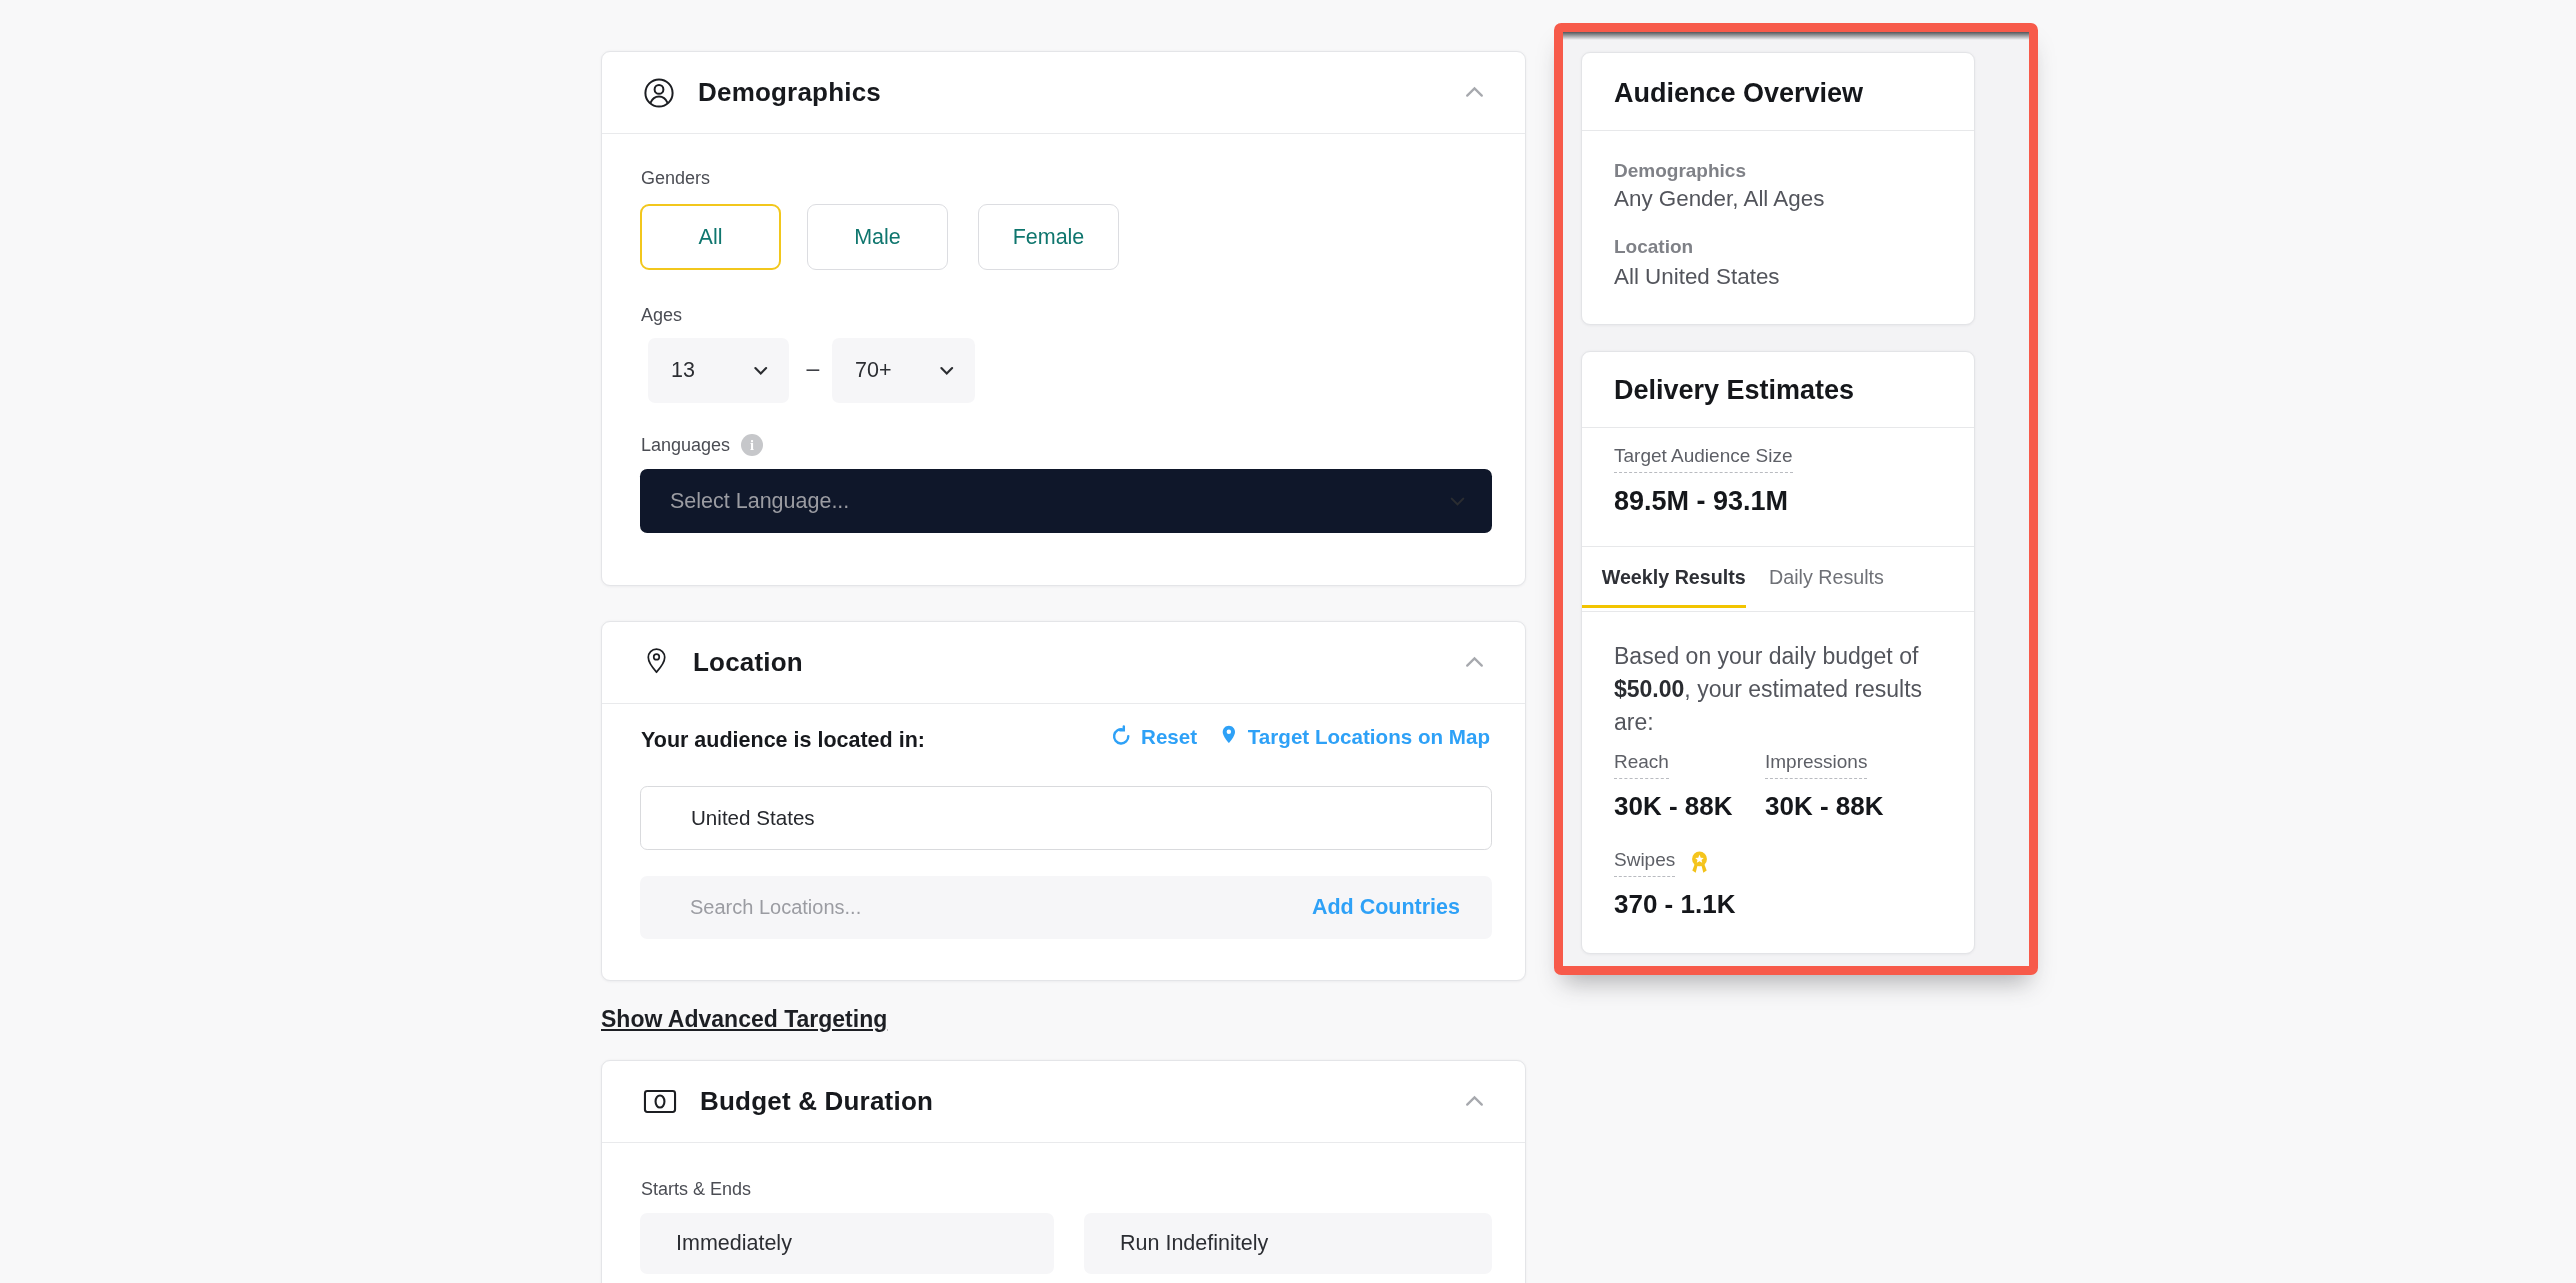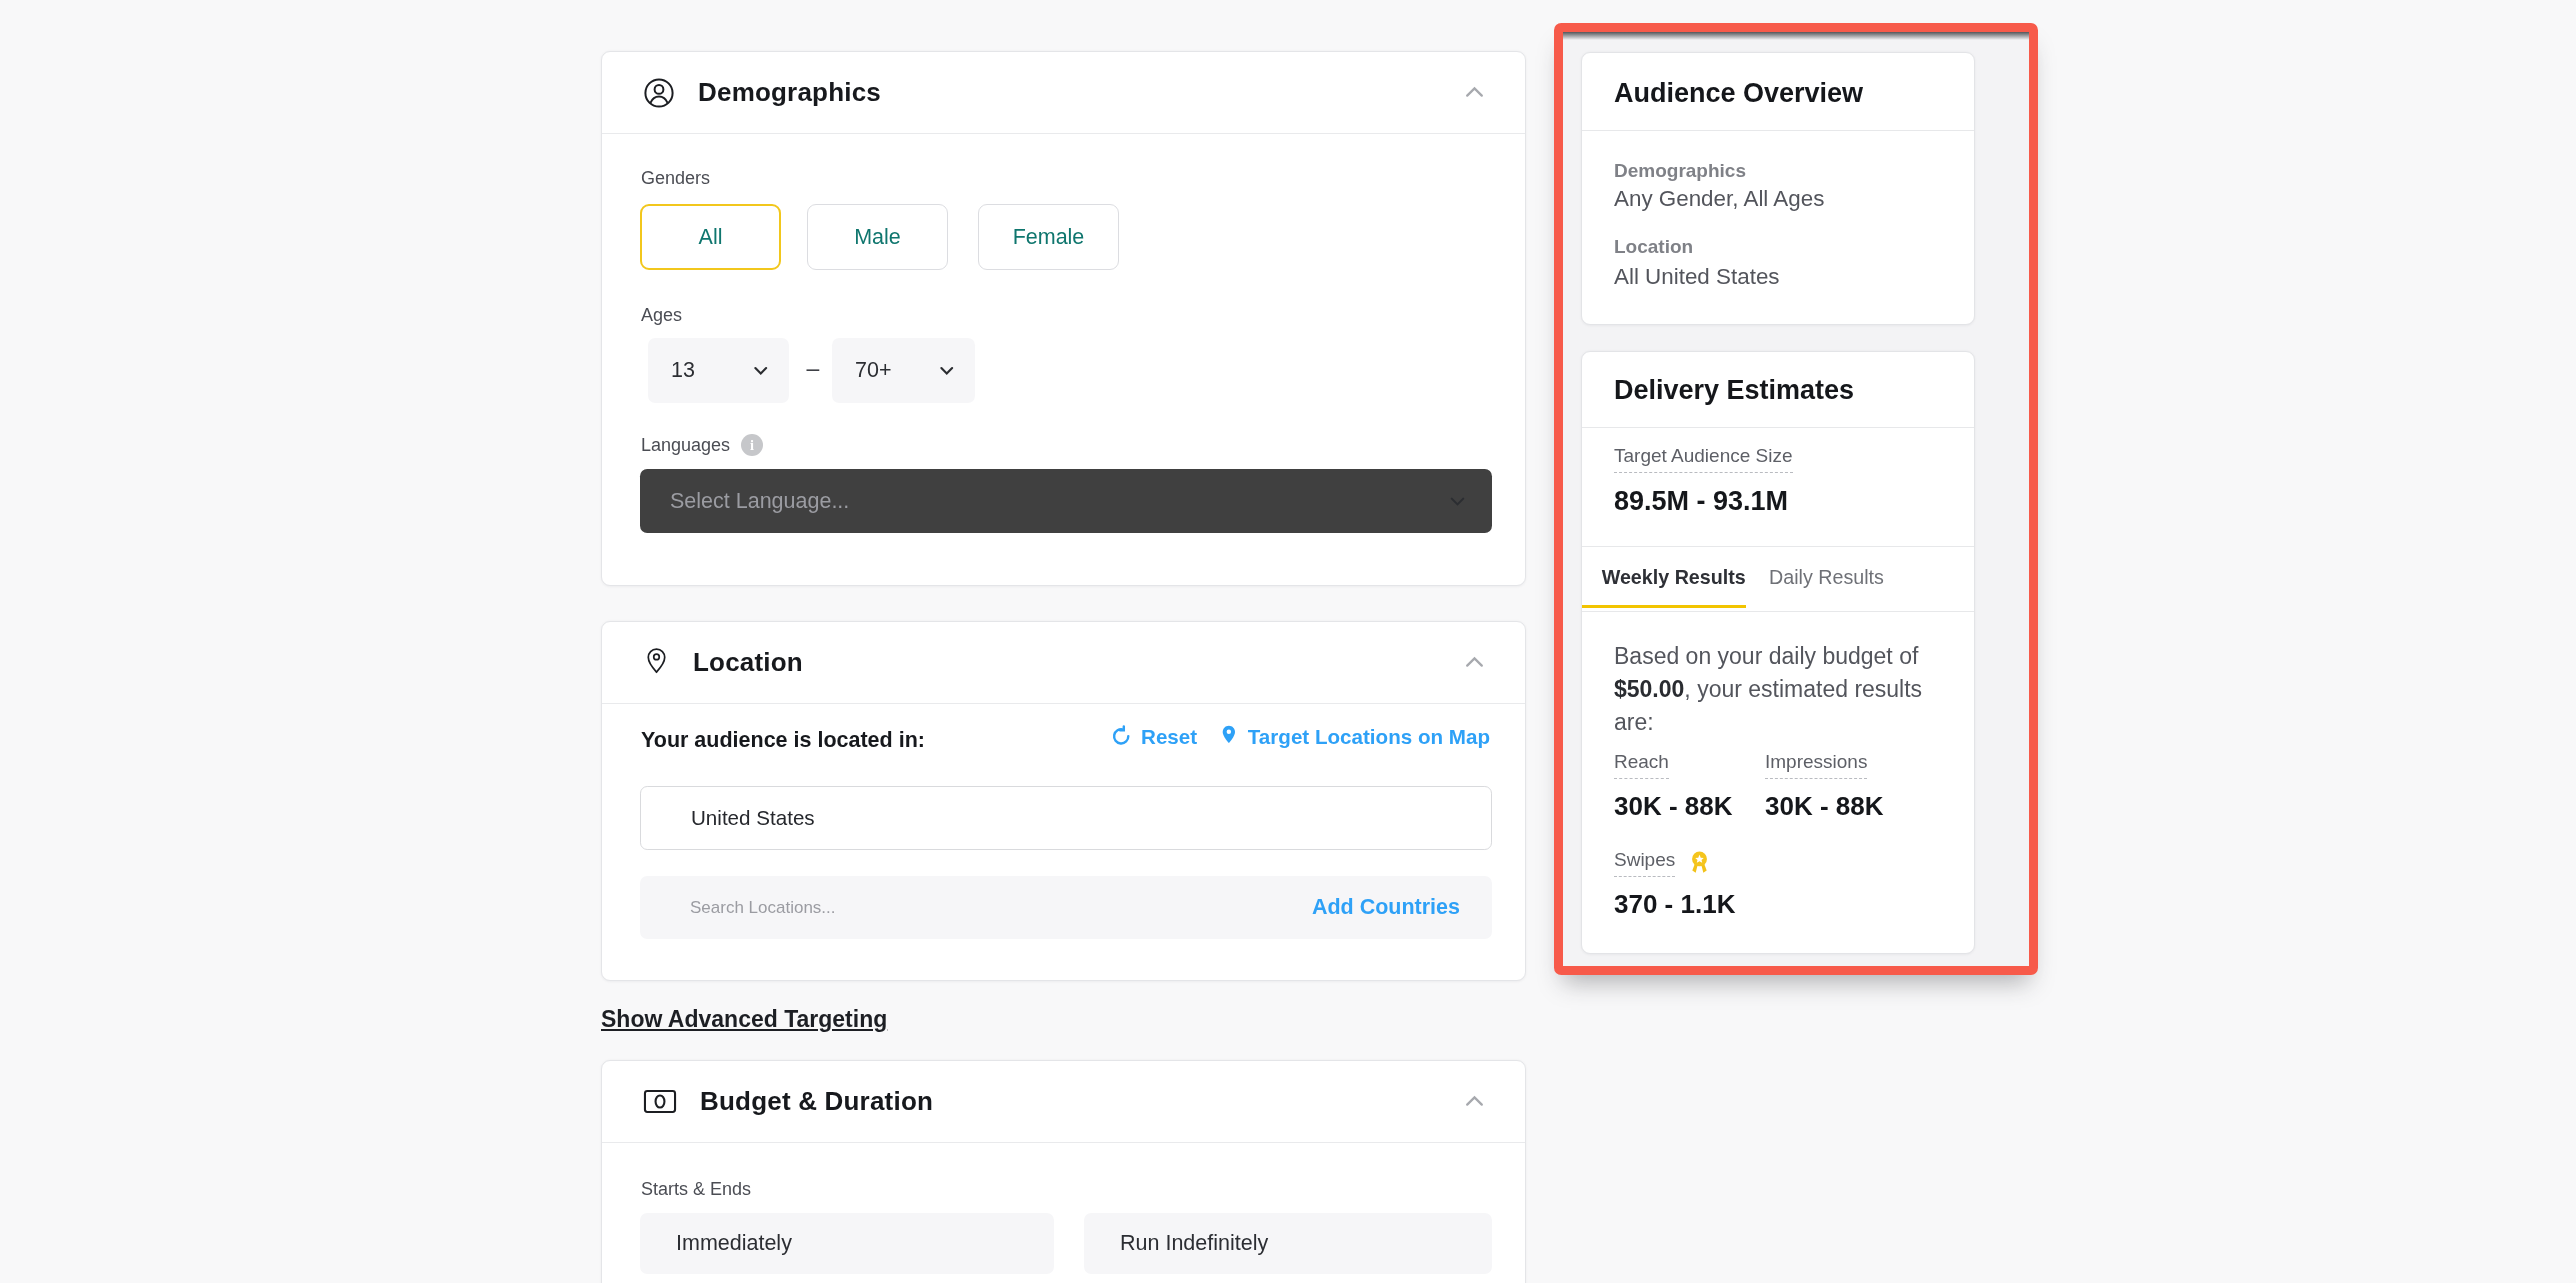--- a/index.html
+++ b/index.html
@@ -27,37 +27,37 @@
     border:0.9px solid #dcdde1; border-radius:9px; font-size:21.5px; color:#0f766e;
     display:flex; align-items:center; justify-content:center; cursor:pointer;
   }
   .pill-btn.selected { border:2.7px solid #f2c71c; }
   .dd {
     position:absolute; height:65px; background:#f6f6f8; border-radius:7.2px;
     display:flex; align-items:center; justify-content:space-between;
     padding:0 18px 0 23px; font-size:21.5px; color:#2c2e33; cursor:pointer;
   }
   .select-box {
-    position:absolute; height:64px; background:#404040; border-radius:7.2px;
+    position:absolute; height:64px; background:#0f172a; border-radius:7.2px;
     display:flex; align-items:center; justify-content:space-between;
     padding:0 23px 0 30px; font-size:21.5px; cursor:pointer;
   }
   .placeholder { color:#9b9ca2; }
   .link-blue { color:#2ea1f7; font-weight:700; font-size:20.6px; cursor:pointer; display:inline-flex; align-items:center; gap:9px; }
   .loc-chip-box {
     position:absolute; background:#fff; border:0.9px solid #d9dadd; border-radius:7.2px;
     display:flex; align-items:center; padding-left:50px; font-size:20.6px; color:#26282d;
   }
   .search-row {
     position:absolute; background:#f6f6f8; border-radius:7.2px;
     display:flex; align-items:center; justify-content:space-between; padding:0 32px 0 0;
   }
   .search-row input {
     border:none; outline:none; background:transparent; flex:1;
-    font-family:"Liberation Sans", sans-serif; font-size:17px; color:#26282d; padding-left:50px;
+    font-family:"Liberation Sans", sans-serif; font-size:20px; color:#26282d; padding-left:50px;
   }
   .search-row input::placeholder { color:#9b9ca2; }
   .adv-link { position:absolute; font-size:23px; font-weight:700; color:#1d1f24; text-decoration:underline; cursor:pointer; }
   .tz-text { position:absolute; font-size:18px; color:#9b9da3; border-bottom:1.8px dashed #c4c5c9; padding-bottom:2.7px; }
 
   
   #highlight-frame {
     position:absolute; left:1554px; top:23px; width:484px; height:952px;
     border:9px solid #f75a4a; border-radius:7.2px; background:#f3f3f5;
     box-shadow:0 16px 23px -9px rgba(40,40,45,0.35);

